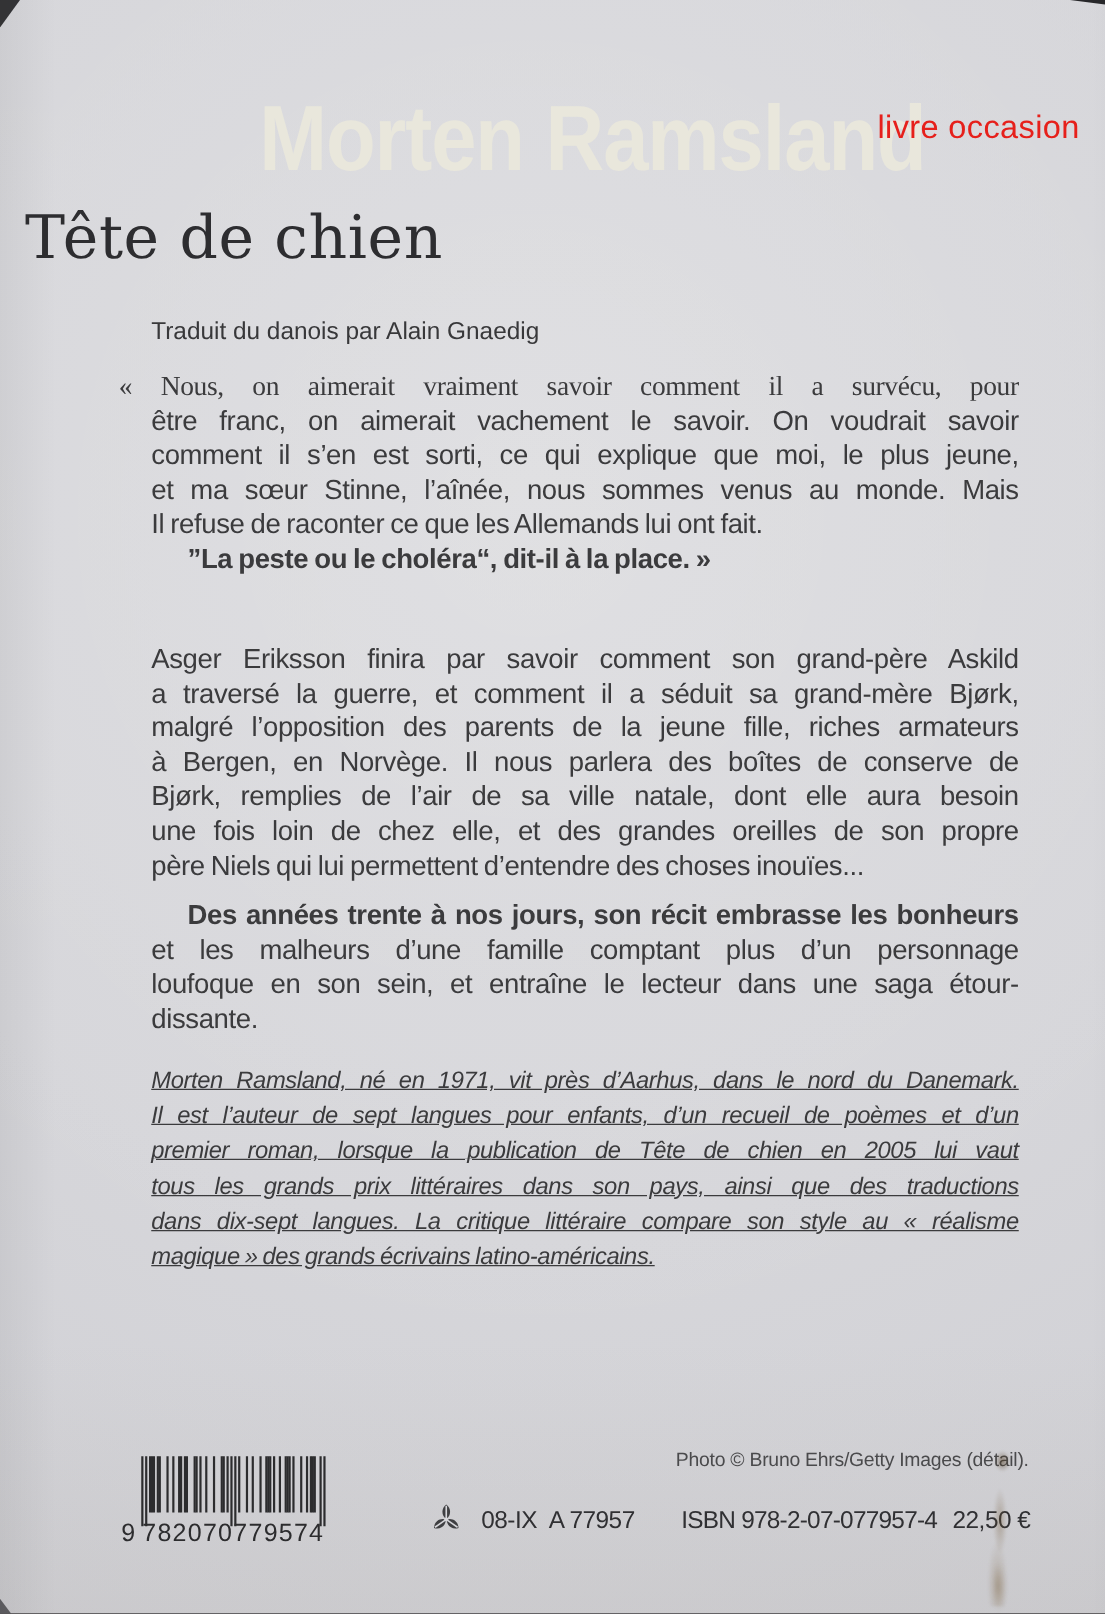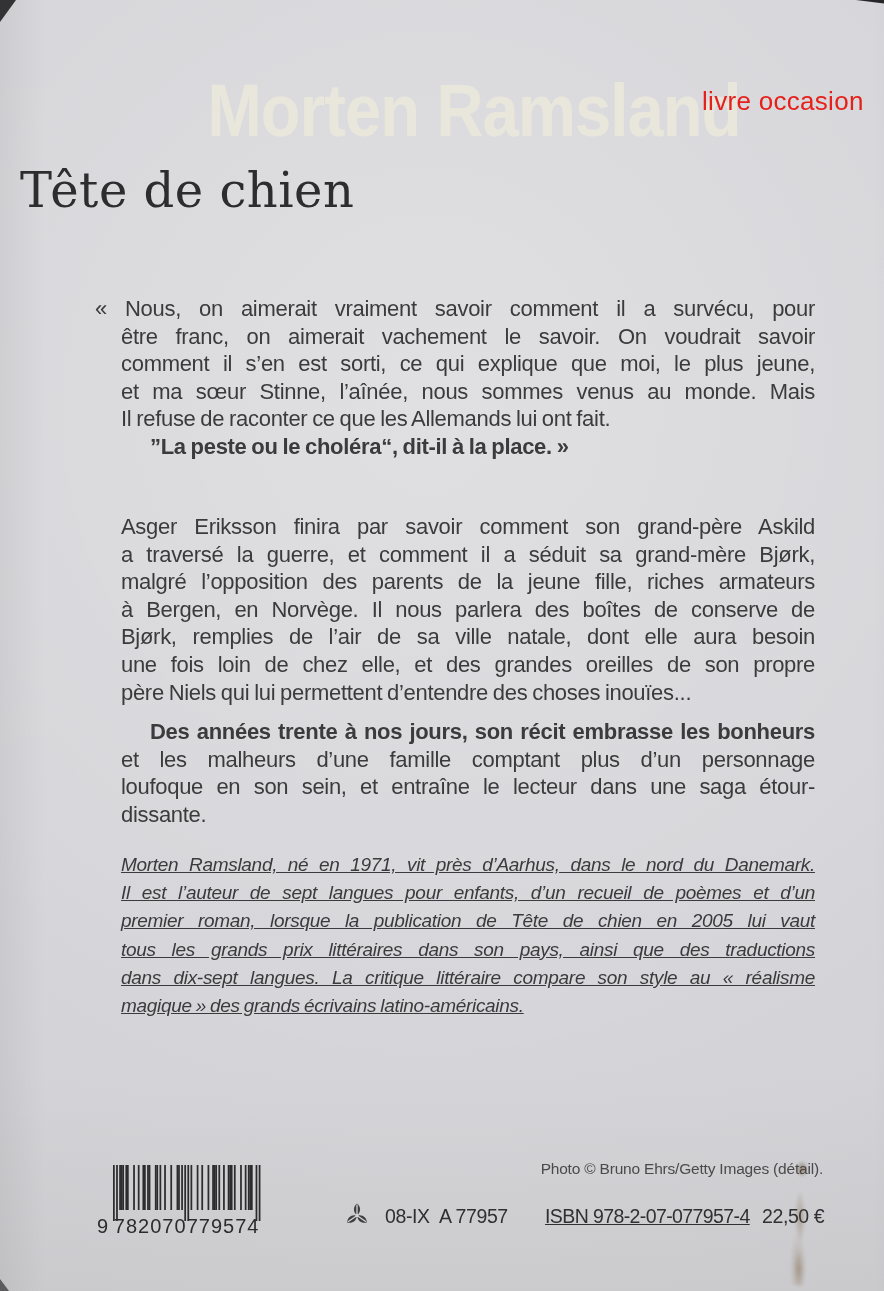--- a/index.html
+++ b/index.html
@@ -45,43 +45,44 @@
   .textblock{position:absolute;left:121px;width:694px;color:#3b3b3d;
           font:400 22px/27.6px "Liberation Sans",sans-serif;
           letter-spacing:-.3px;word-spacing:-1px;}
   .quote{top:295px;}
   .syn1{top:513px;}
   .syn2{top:718px;}
   .bio{top:851px;font:italic 400 19px/28.2px "Liberation Sans",sans-serif;letter-spacing:-.3px;text-decoration:underline;}
   .tline{text-align:justify;text-align-last:justify;}
   .tline.ragged{text-align-last:left;}
   .tline.indent{text-indent:29px;font-weight:bold;}
-  .quote .tline:first-child{text-indent:-26px;}
+  .quote .tline:first-child{text-indent:-26px;font-family:Liberation Serif, serif;}
 
   .credit{position:absolute;top:1160px;left:121px;width:702px;text-align:right;
           font:400 15.5px/1.2 "Liberation Sans",sans-serif;color:#4a4a4c;letter-spacing:-.2px;}
 
   .barcode{position:absolute;left:95px;top:1163px;}
   .logo{position:absolute;left:343px;top:1201px;width:28px;height:28px;}
   .meta{position:absolute;top:1205px;font:400 19.5px/1.2 "Liberation Sans",sans-serif;
         color:#303033;letter-spacing:-.4px;}
   .m-print{left:385px;}
   .m-stock{left:439px;}
-  .m-isbn{left:545px;letter-spacing:-.6px;text-decoration:underline;}
+  .m-isbn{left:545px;letter-spacing:-.6px;}
   .m-price{left:762px;}
 </style>
 </head>
 <body>
 
 <div class="photo">
   <div class="cover">
     <div class="vignette"></div>
 
     <div class="author">Morten Ramsland</div>
     <div class="title">Tête de chien</div>
+    <div class="translator">Traduit du danois par Alain Gnaedig</div>
 
     <div class="textblock quote">
         <div class="tline">« Nous, on aimerait vraiment savoir comment il a survécu, pour</div>
         <div class="tline">être franc, on aimerait vachement le savoir. On voudrait savoir</div>
         <div class="tline">comment il s’en est sorti, ce qui explique que moi, le plus jeune,</div>
         <div class="tline">et ma sœur Stinne, l’aînée, nous sommes venus au monde. Mais</div>
         <div class="tline ragged">Il refuse de raconter ce que les Allemands lui ont fait.</div>
         <div class="tline ragged indent">”La peste ou le choléra“, dit-il à la place. »</div>
       </div>
 

